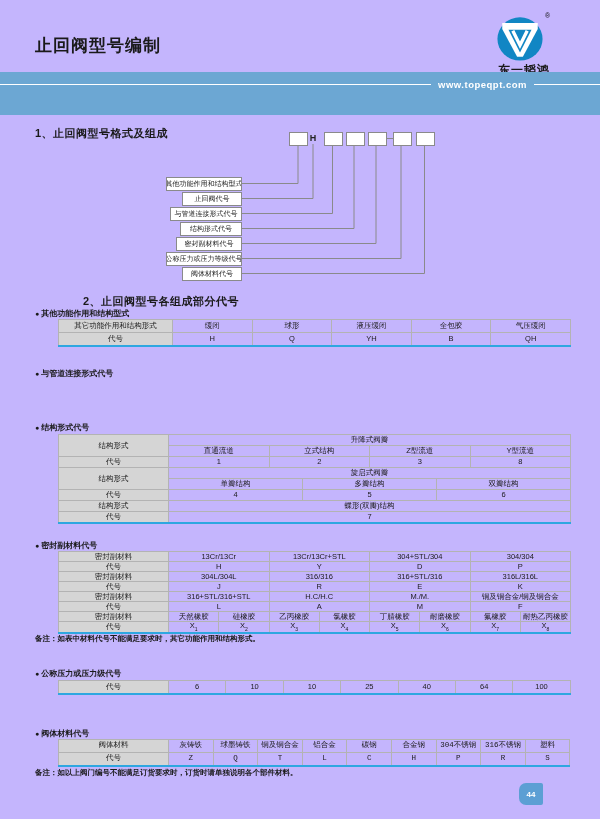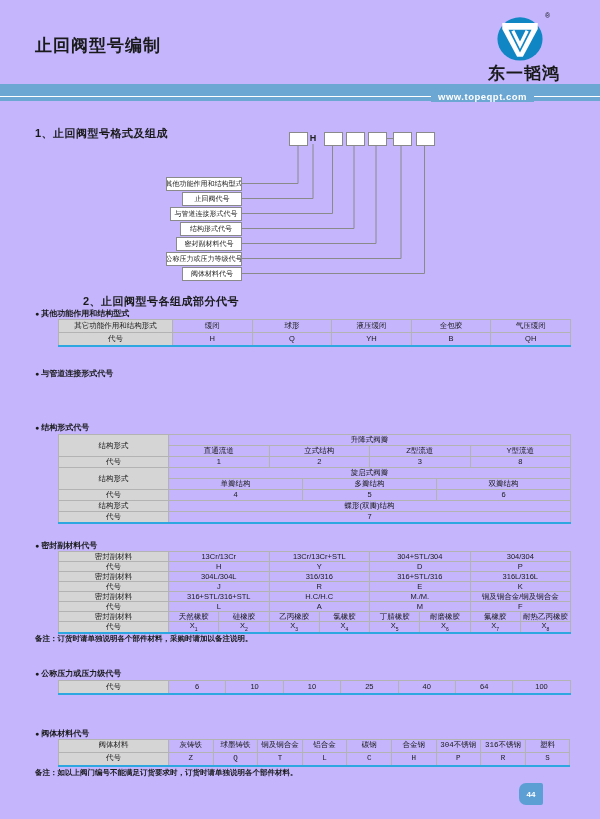--- a/index.html
+++ b/index.html
@@ -3,22 +3,22 @@
 <meta charset="utf-8">
 <style>
   html,body{margin:0;padding:0;background:#e8e8e8;}
   .page{position:relative;width:600px;height:819px;background:#c4b5fd;overflow:hidden;
         font-family:"Liberation Sans","DejaVu Sans",sans-serif;color:#1a1a1a;}
   
   .doc-title{position:absolute;left:35px;top:34px;font-size:17px;font-weight:bold;letter-spacing:1px;}
   .logo-svg{position:absolute;left:495px;top:14px;width:50px;height:48px;}
   .trademark{position:absolute;left:545px;top:12px;font-size:7px;color:#111;}
   .brand-name{position:absolute;left:486px;top:62px;width:76px;text-align:center;
-              font-size:17px;font-weight:bold;letter-spacing:1px;}
-  .banner{position:absolute;left:0;top:84px;width:600px;height:17px;background:#6ca7d3;}
+              font-size:12px;font-weight:bold;letter-spacing:1px;}
+  .banner{position:absolute;left:0;top:72px;width:600px;height:43px;background:#6ca7d3;}
   .banner-line{position:absolute;left:0;top:12px;width:600px;height:1px;background:#ffffff;}
   .banner-url{position:absolute;right:66px;top:7px;background:#6ca7d3;padding:0 7px;
               font-size:9.5px;font-weight:bold;color:#ffffff;letter-spacing:0.5px;}
   
   .sec-heading{position:absolute;left:35px;font-size:11px;font-weight:bold;letter-spacing:0.5px;}
   .bullet-heading{position:absolute;left:35px;font-size:8px;font-weight:bold;}
   .bullet-heading .dot{font-size:7px;margin-right:2px;}
   
   .code-box{position:absolute;width:17px;height:12px;border:1px solid #8a8a8a;background:#fff;}
   .code-letter{position:absolute;width:14px;text-align:center;font-size:9px;font-weight:bold;color:#222;}
@@ -240,21 +240,21 @@
       <td><span>X</span><sub>2</sub></td>
       <td><span>X</span><sub>3</sub></td>
       <td><span>X</span><sub>4</sub></td>
       <td><span>X</span><sub>5</sub></td>
       <td><span>X</span><sub>6</sub></td>
       <td><span>X</span><sub>7</sub></td>
       <td><span>X</span><sub>8</sub></td>
     </tr>
   </tbody>
     </table>
-  <div class="note" style="top:634px;">备注：订货时请单独说明各个部件材料，采购时请加以备注说明。</div>
+  <div class="note" style="top:634px;">备注：如表中材料代号不能满足要求时，其它功能作用和结构形式。</div>
 
   <div class="bullet-heading" style="top:668px;"><span class="dot">●</span><span>公称压力或压力级代号</span></div>
   <table class="dt" style="top:680px;">
     <colgroup>
         <col style="width:110px">
         <col span="7" style="width:57.4px">
       </colgroup>
     <tbody>
     <tr class="rh13">
       <td class="hdr">代号</td>

